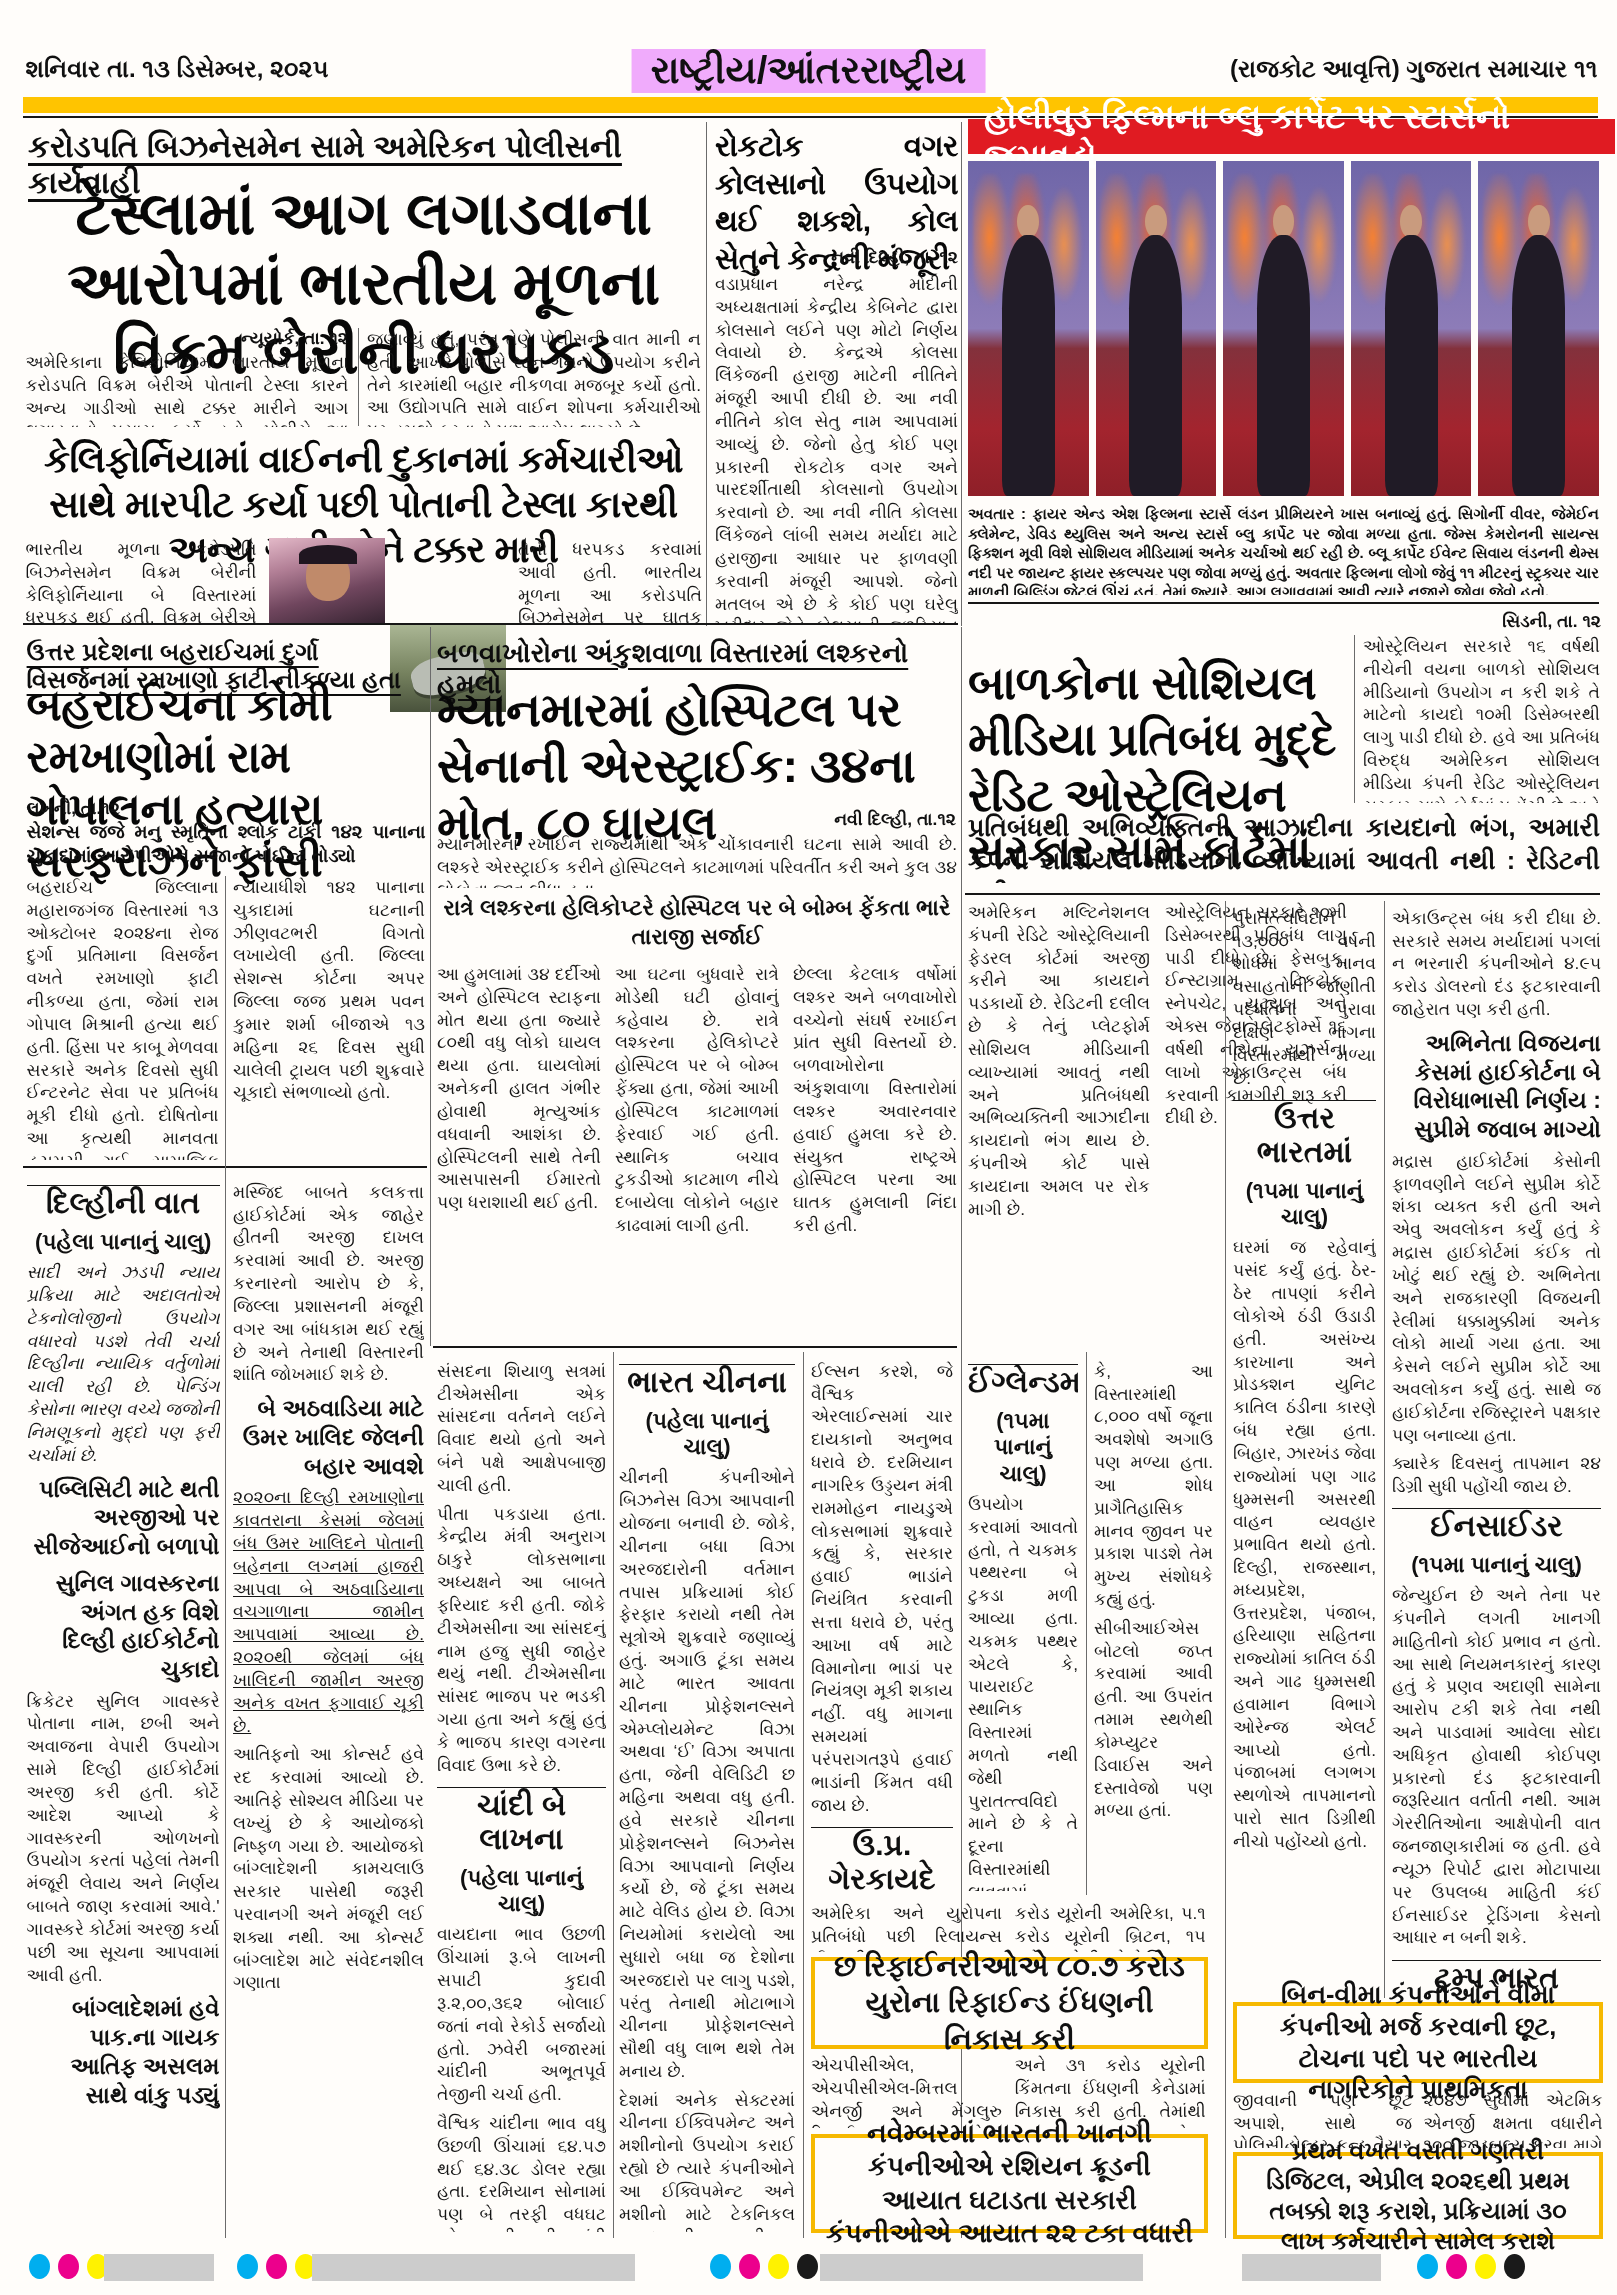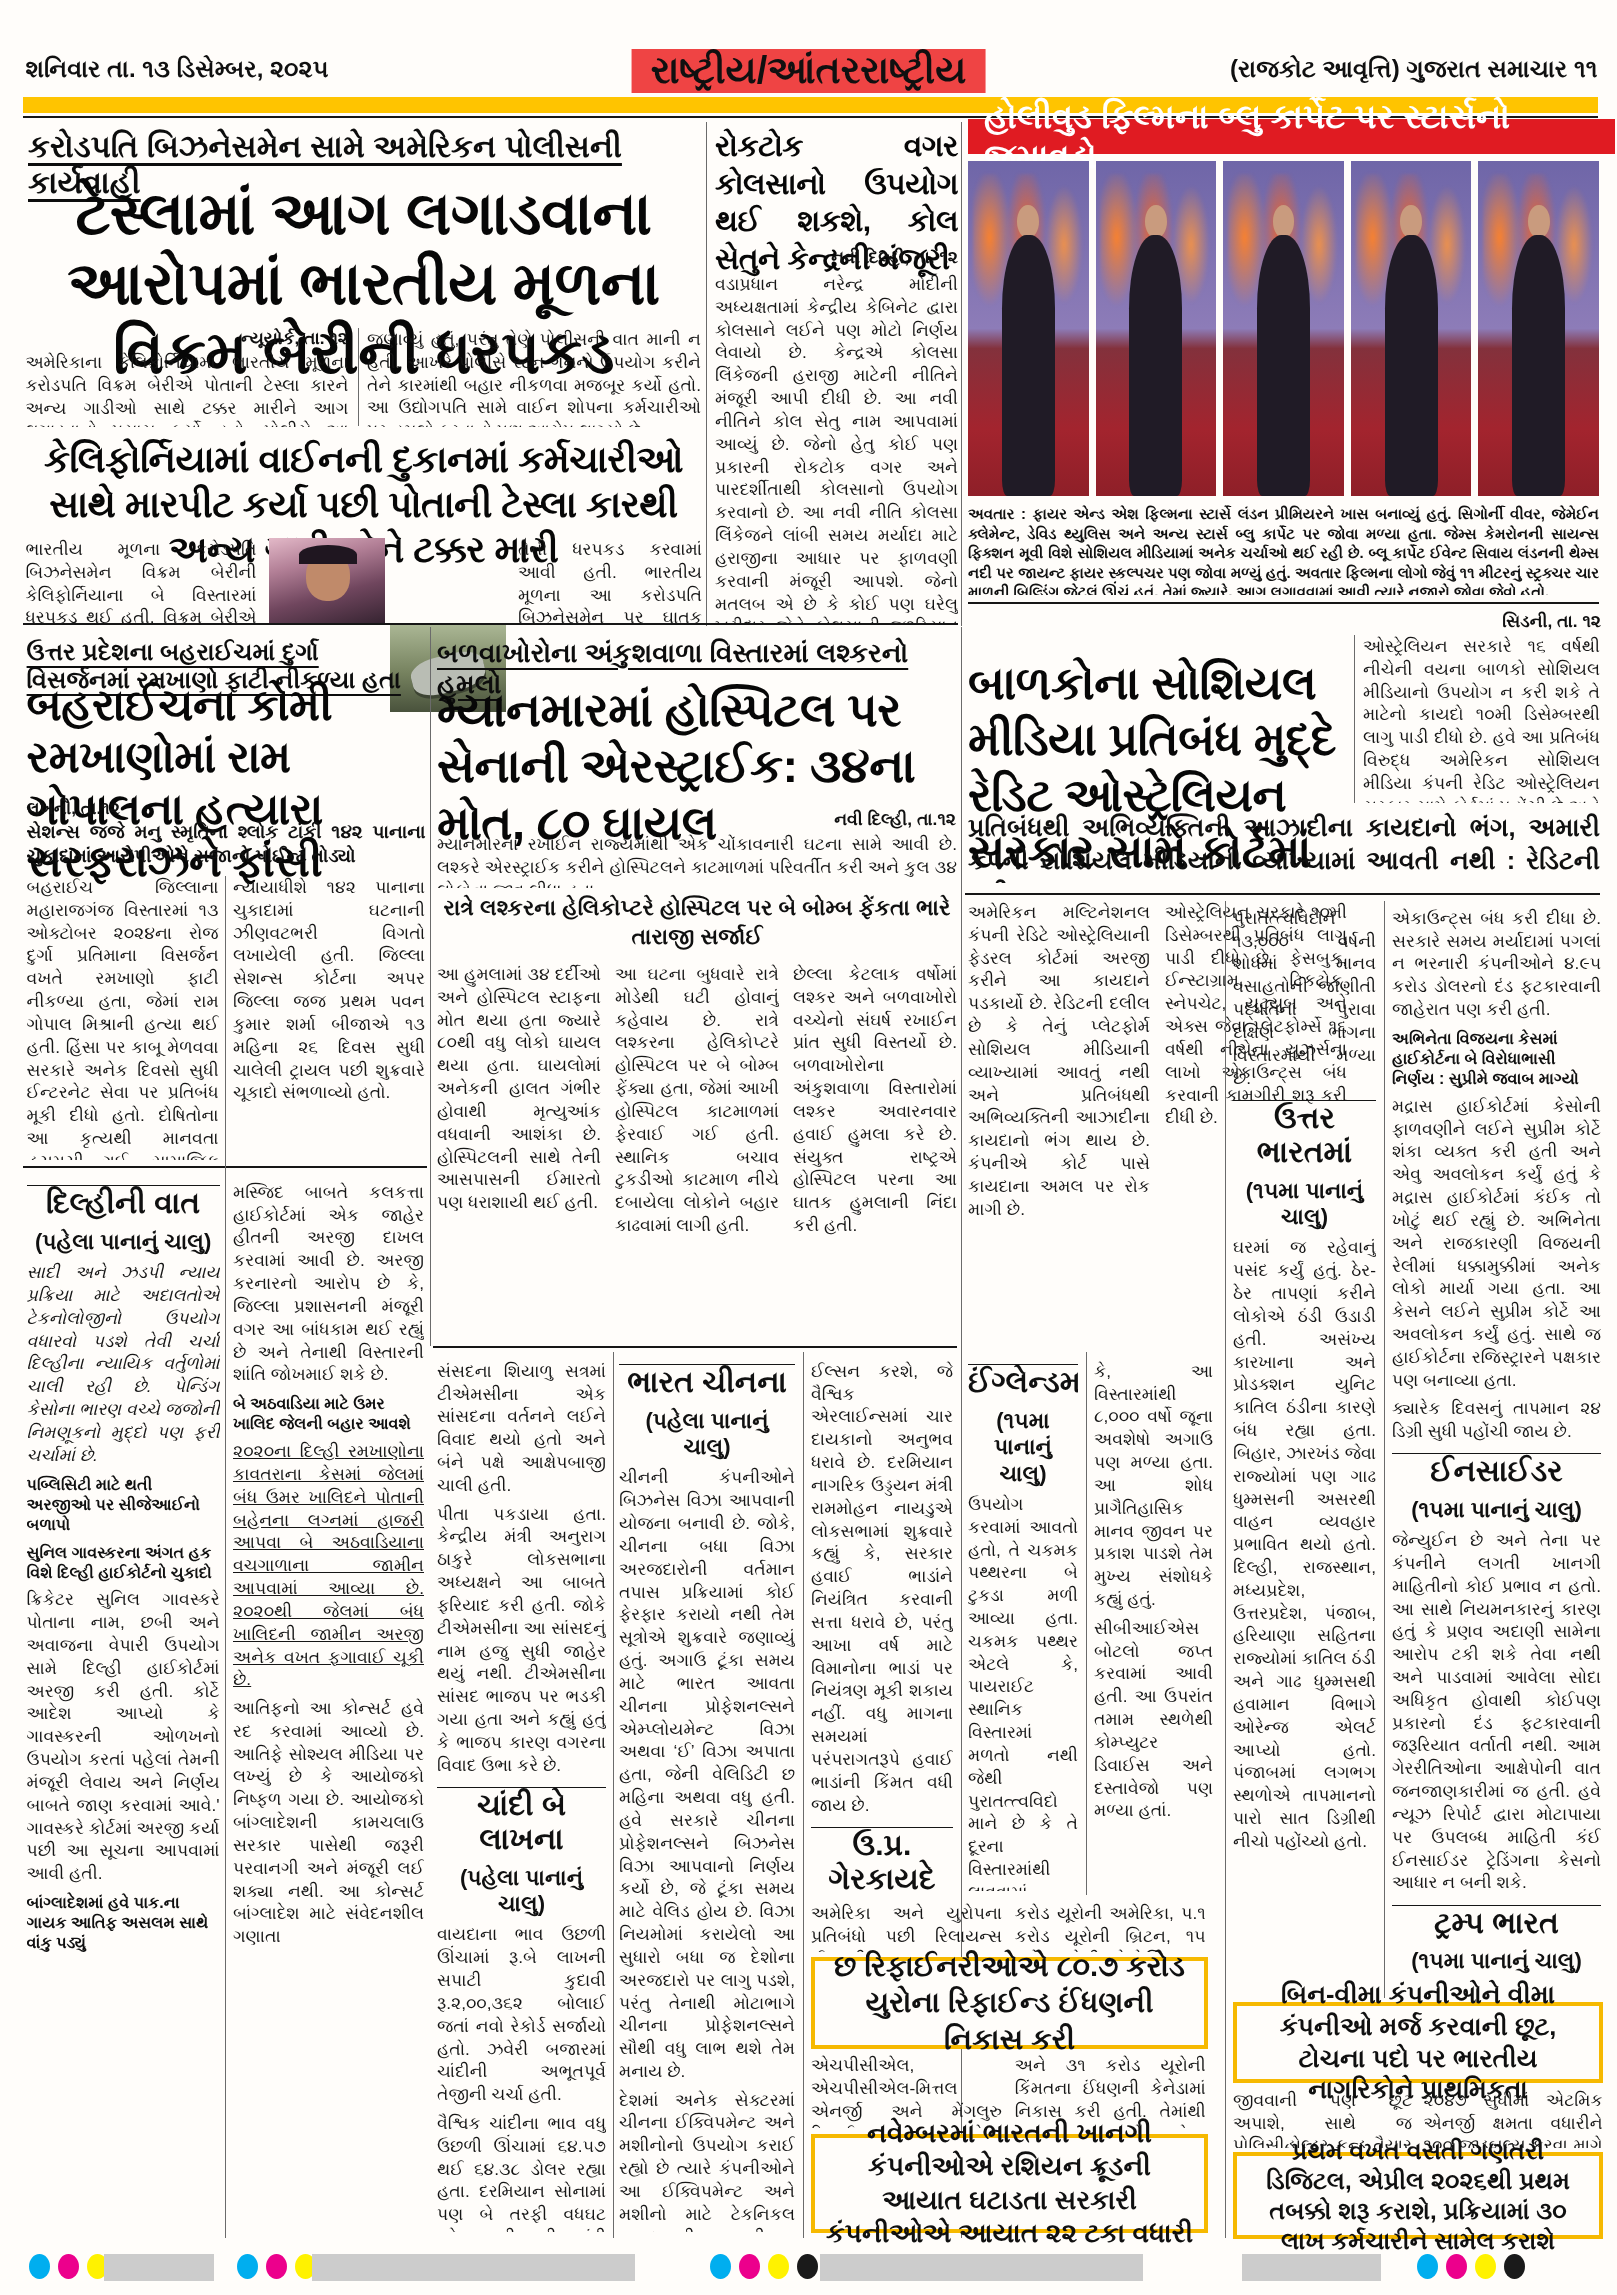--- a/index.html
+++ b/index.html
@@ -11,21 +11,21 @@
   .r{text-align:right;}
   .b{font-weight:bold;}
   .body-txt{font-size:17.3px;line-height:1.32;text-align:justify;color:#161616;}
   .kicker{font-weight:bold;text-decoration:underline;text-underline-offset:5.8px;color:#0d0d0d;}
   .hl{font-weight:bold;color:#070707;letter-spacing:-0.6px;}
   .dateline{font-weight:bold;font-size:17.3px;}
   .hr{background:#161616;}
   .vr{background:#6b6b6b;width:1.2px;}
   .sect-head{font-weight:bold;text-align:center;font-size:30px;line-height:1.15;}
   .sect-cont{font-weight:bold;text-align:center;font-size:22px;line-height:1.2;margin-top:3.5px;}
-  .sub-head{font-weight:bold;font-size:16px;line-height:1.25;text-align:left;margin:8px 0 5.8px 0;}
+  .sub-head{font-weight:bold;font-size:23px;line-height:1.25;text-align:right;margin:8px 0 5.8px 0;}
   .blk-rule{border-top:1.7px solid #161616;margin:10.4px 0 8px 0;}
   .ybox{border:4px solid #f6b900;background:#fffdfa;display:flex;align-items:center;justify-content:center;
         font-weight:bold;text-align:center;padding:5.8px 10.4px;box-sizing:border-box;line-height:1.25;}
   .banner{background:#e01b22;color:#ffffff;font-weight:bold;display:flex;align-items:center;
           padding-left:16px;font-size:34px;}
   .star-photo{position:relative;background:linear-gradient(180deg,#6f66a8 0%,#8d7cb8 50%,#83313c 56%,#a3242e 80%,#8e1f28 100%);overflow:hidden;}
   .star-photo .flames{position:absolute;top:4%;left:4%;right:4%;height:42%;
       background:radial-gradient(ellipse 28% 70% at 15% 45%,rgba(255,130,40,.95),transparent 70%),
                  radial-gradient(ellipse 26% 66% at 48% 40%,rgba(250,100,30,.9),transparent 70%),
                  radial-gradient(ellipse 24% 60% at 82% 50%,rgba(255,150,60,.85),transparent 70%);
@@ -39,21 +39,21 @@
   .underphoto{font-size:15px;line-height:1.3;text-align:justify;}
 </style>
 </head>
 <body>
 
 <div class="page">
 
   <div class="abs b" style="left:25.4px;top:55px;font-size:24px;">શનિવાર તા. ૧૩ ડિસેમ્બર, ૨૦૨૫</div>
   <div class="abs b" style="right:19.6px;top:55px;font-size:24px;">(રાજકોટ આવૃત્તિ) ગુજરાત સમાચાર ૧૧</div>
   <div class="abs" style="left:23px;top:97px;width:1575px;height:15.6px;background:#ffc400;"></div>
-  <div class="abs b" style="left:50%;top:49px;transform:translateX(-50%);font-size:38px;background:#ef4444;padding:0 19.6px;z-index:3;">રાષ્ટ્રીય/આંતરરાષ્ટ્રીય</div>
+  <div class="abs b" style="left:50%;top:49px;transform:translateX(-50%);font-size:38px;background:#f0abfc;padding:0 19.6px;z-index:3;">રાષ્ટ્રીય/આંતરરાષ્ટ્રીય</div>
   <div class="abs hr" style="left:23px;top:116px;width:1575px;height:1.7px;"></div>
 
   <div class="abs kicker" style="left:28px;top:129px;width:670px;font-size:31px;">કરોડપતિ બિઝનેસમેન સામે અમેરિકન પોલીસની કાર્યવાહી</div>
   <div class="abs hl c" style="left:25.4px;top:179px;width:676px;font-size:60px;line-height:1.16;">ટેસ્લામાં આગ લગાડવાના આરોપમાં ભારતીય મૂળના વિક્રમ બેરીની ધરપકડ</div>
   <div class="abs dateline c" style="left:208px;top:328px;width:173px;">ન્યૂયોર્ક, તા. ૧૨</div>
   <div class="abs body-txt" style="left:25.4px;top:351px;width:323px;height:76px;overflow:hidden;">અમેરિકાના કેલિફોર્નિયામાં ભારતીય મૂળના કરોડપતિ વિક્રમ બેરીએ પોતાની ટેસ્લા કારને અન્ય ગાડીઓ સાથે ટક્કર મારીને આગ લગાડવાનો પ્રયાસ કર્યો હતો. પોલીસે આ ઉદ્યોગપતિને સરન્ડર કરવા</div>
   <div class="abs body-txt" style="left:367px;top:328px;width:334px;height:99px;overflow:hidden;">જણાવ્યું હતું, પરંતુ તેણે પોલીસની વાત માની ન હતી. આખરે પોલીસે સ્ટન ગનનો ઉપયોગ કરીને તેને કારમાંથી બહાર નીકળવા મજબૂર કર્યો હતો. આ ઉદ્યોગપતિ સામે વાઈન શોપના કર્મચારીઓ પર હુમલો કરવાનો પણ આરોપ લાગ્યો છે.</div>
   <div class="abs vr" style="left:358px;top:328px;height:98px;"></div>
   <div class="abs hl c" style="left:25.4px;top:437px;width:676px;font-size:37px;line-height:1.22;">કેલિફોર્નિયામાં વાઈનની દુકાનમાં કર્મચારીઓ સાથે મારપીટ કર્યા પછી પોતાની ટેસ્લા કારથી અન્ય ગાડીઓને ટક્કર મારી</div>
   <div class="abs body-txt" style="left:25.4px;top:538px;width:231px;height:85px;overflow:hidden;">ભારતીય મૂળના કરોડપતિ બિઝનેસમેન વિક્રમ બેરીની કેલિફોર્નિયાના બે વિસ્તારમાં ધરપકડ થઈ હતી. વિક્રમ બેરીએ કેલિફોર્નિયાની એક વાઈનશોપમાં કર્મચારીઓ સાથે મારપીટ કરી હતી અને ત્યાર પછી પોતાની ટેસ્લા કારથી અન્ય ગાડીઓને ટક્કર મારી હતી. પોલીસને તેની ફરિયાદ મળી તો તેની ધરપકડ કરવા પોલીસ પહોંચી હતી.</div>

